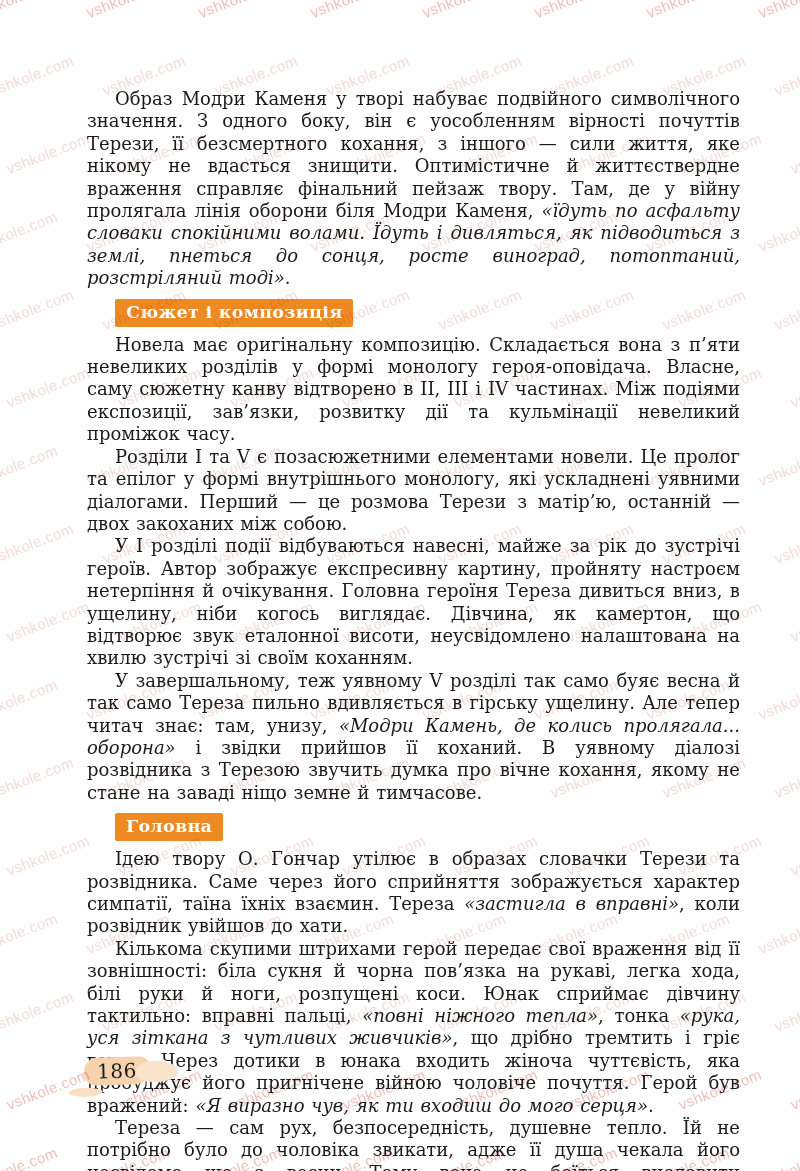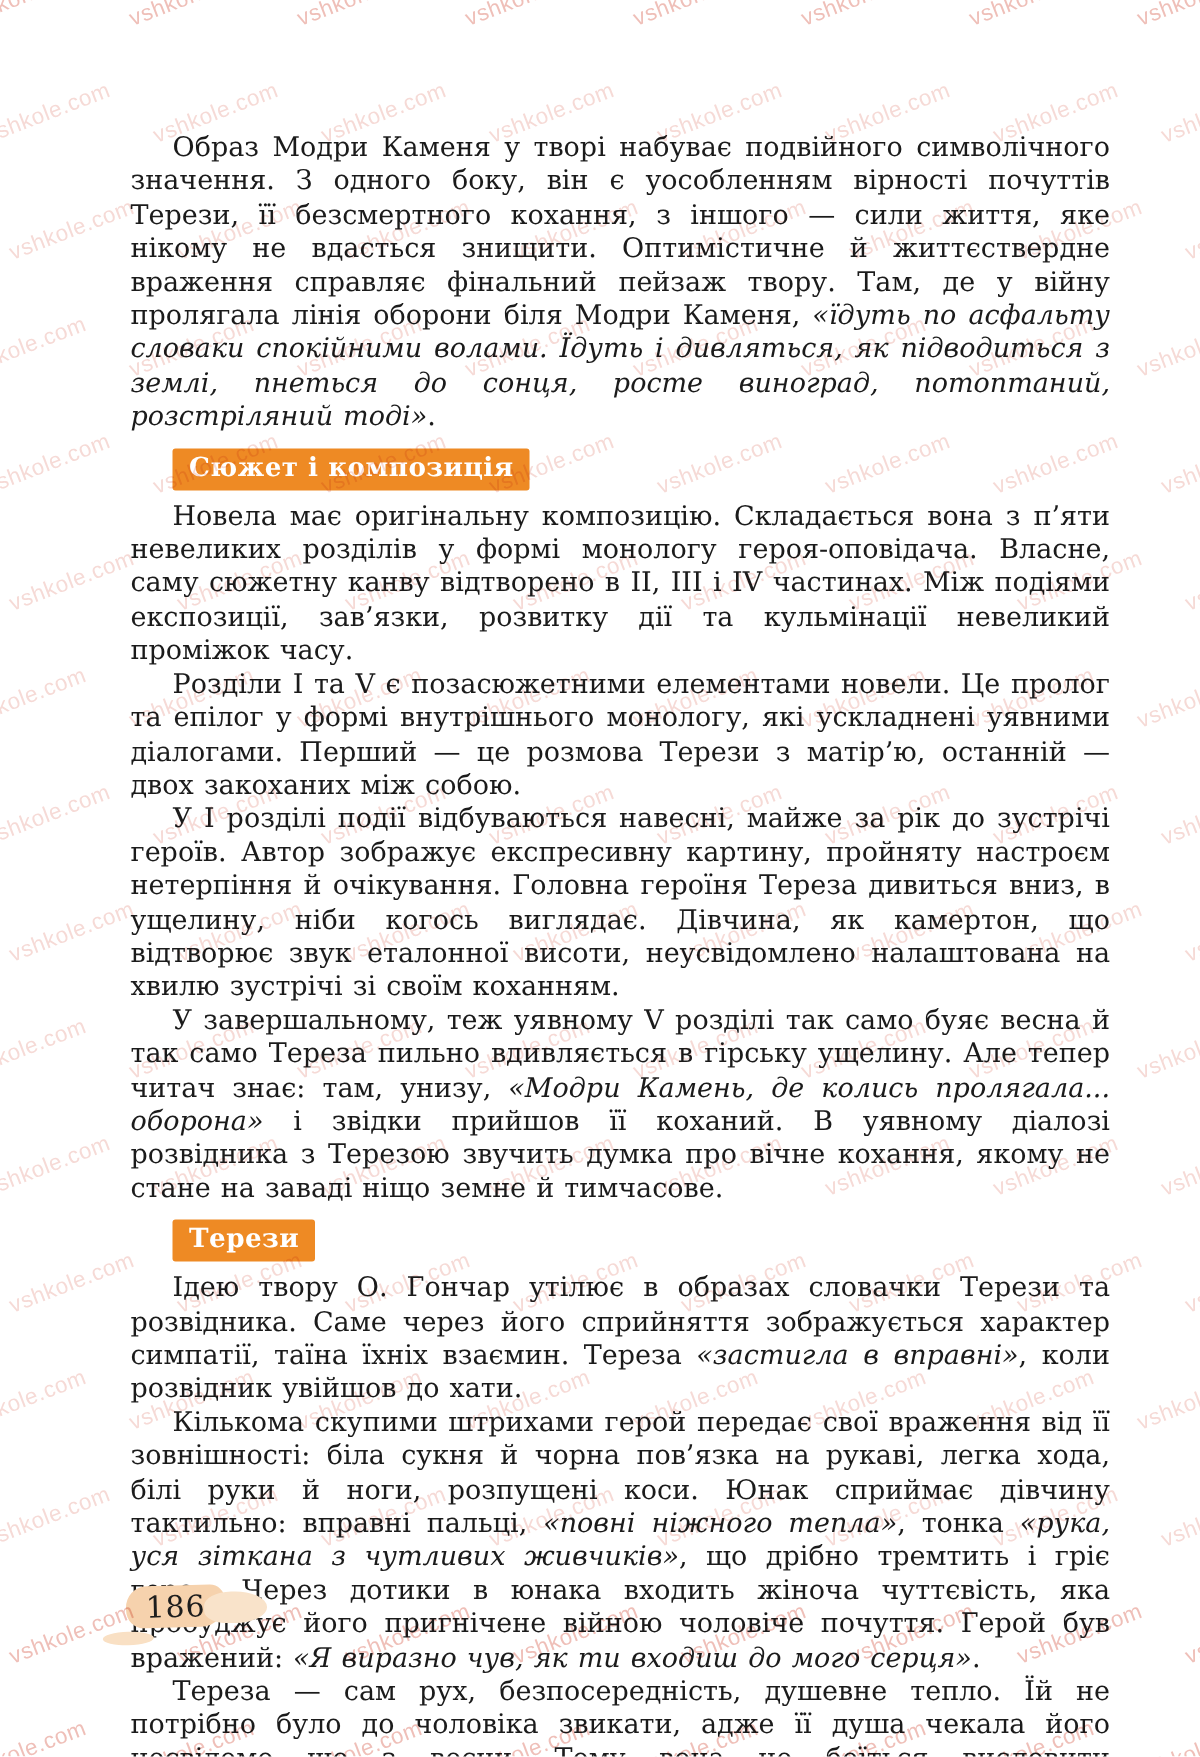--- a/index.html
+++ b/index.html
@@ -102,21 +102,21 @@
 
 <div class="page">
 
   <div class="article">
       <p><span>Образ Модри Каменя у творі набуває подвійного символічного значення. З одного боку, він є уособленням вірності почуттів Терези, її безсмертного кохання, з іншого — сили життя, яке нікому не вдасться знищити. Оптимістичне й життєствердне враження справляє фінальний пейзаж твору. Там, де у війну пролягала лінія оборони біля Модри Каменя, </span><span class="it">«їдуть по асфальту словаки спокійними волами. Їдуть і дивляться, як підводиться з землі, пнеться до сонця, росте виноград, потоптаний, розстріляний тоді»</span><span>.</span></p>
       <div class="heading-row"><span class="heading">Сюжет і композиція</span></div>
       <p><span>Новела має оригінальну композицію. Складається вона з п’яти невеликих розділів у формі монологу героя-оповідача. Власне, саму сюжетну канву відтворено в II, III і IV частинах. Між подіями експозиції, зав’язки, розвитку дії та кульмінації невеликий проміжок часу.</span></p>
       <p><span>Розділи I та V є позасюжетними елементами новели. Це пролог та епілог у формі внутрішнього монологу, які ускладнені уявними діалогами. Перший — це розмова Терези з матір’ю, останній — двох закоханих між собою.</span></p>
       <p><span>У I розділі події відбуваються навесні, майже за рік до зустрічі героїв. Автор зображує експресивну картину, пройняту настроєм нетерпіння й очікування. Головна героїня Тереза дивиться вниз, в ущелину, ніби когось виглядає. Дівчина, як камертон, що відтворює звук еталонної висоти, неусвідомлено налаштована на хвилю зустрічі зі своїм коханням.</span></p>
       <p><span>У завершальному, теж уявному V розділі так само буяє весна й так само Тереза пильно вдивляється в гірську ущелину. Але тепер читач знає: там, унизу, </span><span class="it">«Модри Камень, де колись пролягала... оборона»</span><span> і звідки прийшов її коханий. В уявному діалозі розвідника з Терезою звучить думка про вічне кохання, якому не стане на заваді ніщо земне й тимчасове.</span></p>
-      <div class="heading-row"><span class="heading">Терези</span></div>
+      <div class="heading-row"><span class="heading">Головна</span></div>
       <p><span>Ідею твору О. Гончар утілює в образах словачки Терези та розвідника. Саме через його сприйняття зображується характер симпатії, таїна їхніх взаємин. Тереза </span><span class="it">«застигла в вправні»</span><span>, коли розвідник увійшов до хати.</span></p>
       <p><span>Кількома скупими штрихами герой передає свої враження від її зовнішності: біла сукня й чорна пов’язка на рукаві, легка хода, білі руки й ноги, розпущені коси. Юнак сприймає дівчину тактильно: вправні пальці, </span><span class="it">«повні ніжного тепла»</span><span>, тонка </span><span class="it">«рука, уся зіткана з чутливих живчиків»</span><span>, що дрібно тремтить і гріє героя. Через дотики в юнака входить жіноча чуттєвість, яка пробуджує його пригнічене війною чоловіче почуття. Герой був вражений: </span><span class="it">«Я виразно чув, як ти входиш до мого серця»</span><span>.</span></p>
       <p><span>Тереза — сам рух, безпосередність, душевне тепло. Їй не потрібно було до чоловіка звикати, адже її душа чекала його несвідомо ще з весни. Тому вона не боїться висловити незнайомцеві свої політичні симпатії </span></p>
     </div>
 
   <div class="page-badge">
     <span class="num">186</span>
   </div>
 
   <div class="watermark-layer">

